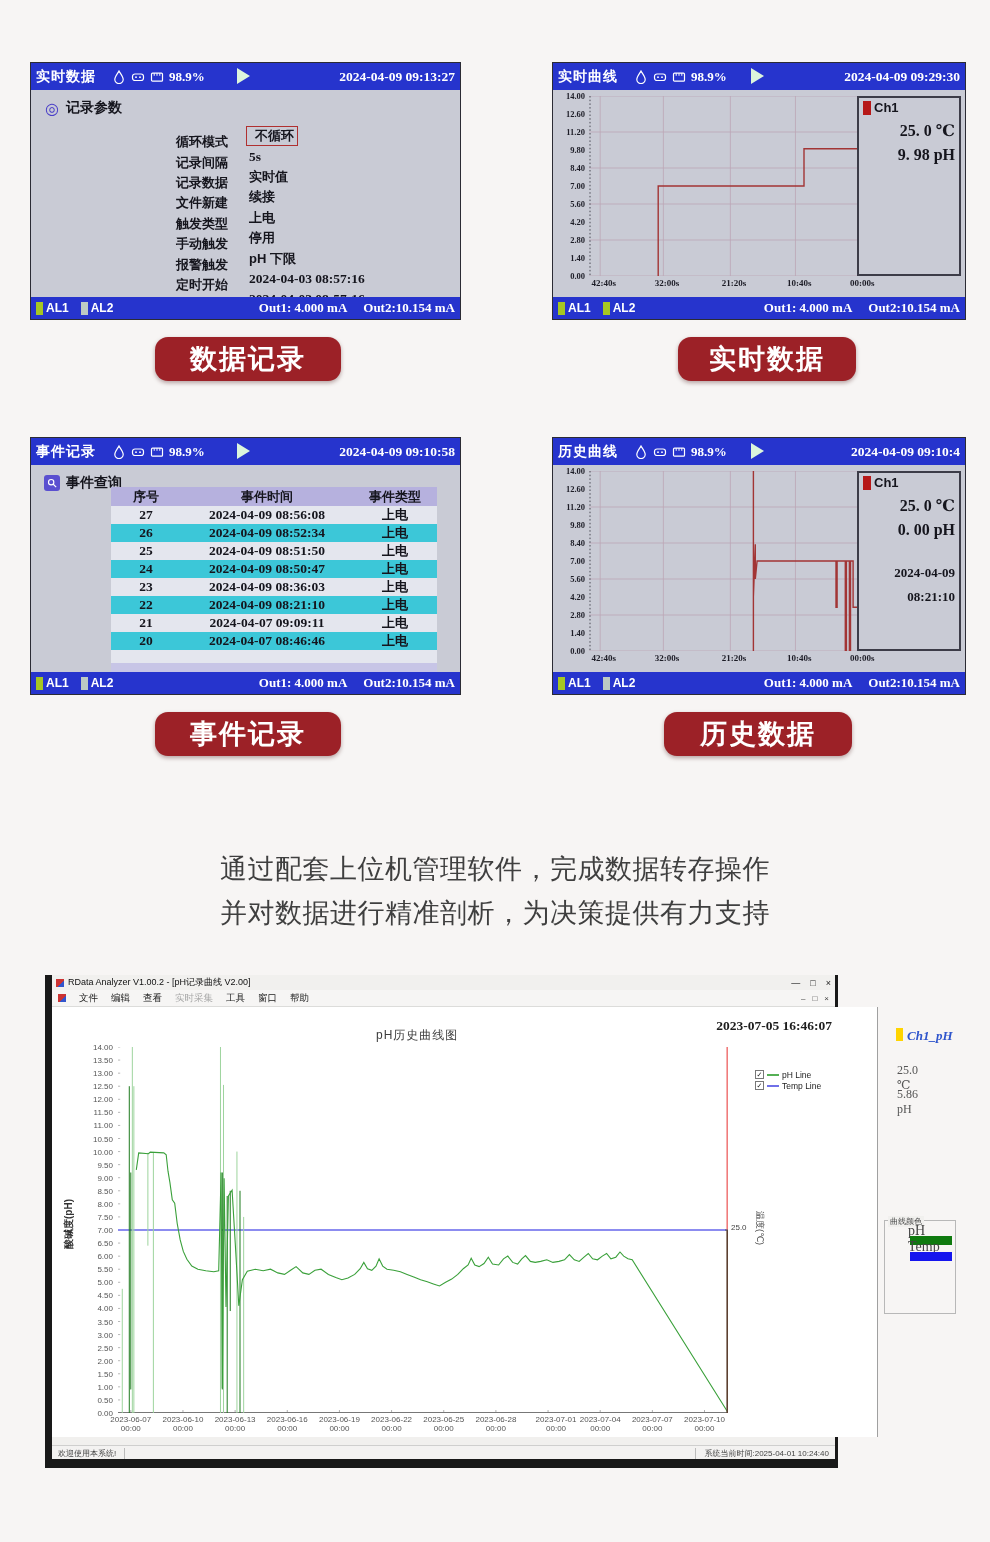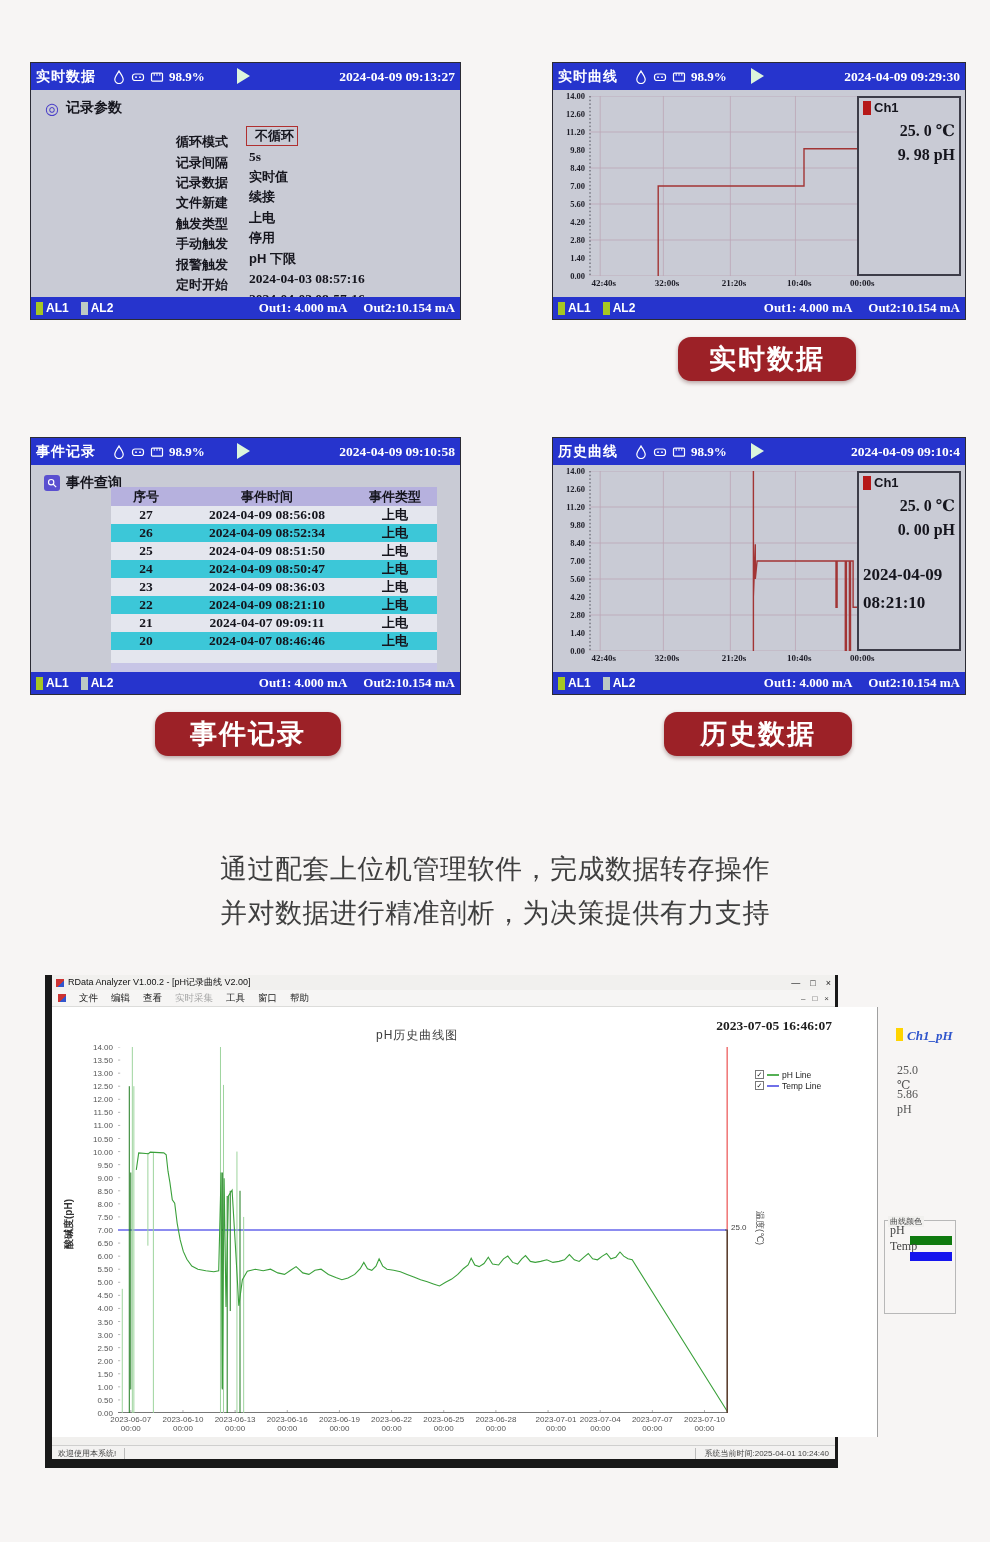--- a/index.html
+++ b/index.html
@@ -59,21 +59,21 @@
   
   .yax{position:absolute;left:0;top:6px;width:33px;height:180px;}
   .ytick{position:absolute;right:1px;transform:translateY(-50%);font-family:var(--serif);font-weight:700;font-size:8.5px;color:#1c1c26;}
   svg.plot{position:absolute;left:36px;top:6px;width:372px;height:180px;}
   .xax{position:absolute;left:36px;top:188px;height:14px;width:372px;}
   .xtick{position:absolute;transform:translateX(-35%);font-family:var(--serif);font-weight:700;font-size:9px;color:#1c1c26;}
   .legendbox{position:absolute;top:6px;right:4px;width:104px;height:180px;border:2px solid #3c3c48;background:#c9cbd5;box-sizing:border-box;padding:2px 4px;}
   .chrow{display:flex;align-items:center;gap:3px;font-size:13px;font-weight:700;}
   .redsq{width:8px;height:14px;background:#b61818;display:inline-block;}
   .rd{font-family:var(--serif);font-weight:700;font-size:16px;text-align:right;margin-top:6px;}
-  .rd2{font-family:var(--serif);font-weight:700;font-size:17px;text-align:left;margin-top:26px;}
+  .rd2{font-family:var(--serif);font-weight:700;font-size:13px;text-align:right;margin-top:26px;}
   .rd2 + .rd2{margin-top:8px;}
 
   
   .pill{position:absolute;height:44px;background:#9c2127;border-radius:13px;color:#fff;font-size:27px;font-weight:700;letter-spacing:2px;display:flex;align-items:center;justify-content:center;box-shadow:0 2px 4px rgba(60,10,10,.35);}
   #pill-param{left:155px;top:337px;width:186px;}
   #pill-rt{left:678px;top:337px;width:178px;}
   #pill-ev{left:155px;top:712px;width:186px;}
   #pill-hist{left:664px;top:712px;width:188px;}
 
   
@@ -110,21 +110,21 @@
   .pc-sidebar{position:absolute;left:827px;right:0;top:0;bottom:0;background:#eab308;}
   .chmark{position:absolute;left:17px;top:21px;width:7px;height:13px;background:#ffd400;}
   .chname{position:absolute;left:28px;top:21px;font-family:var(--serif);font-style:italic;font-weight:700;font-size:13px;color:#2f55cc;}
   .sb-temp{position:absolute;left:18px;top:56px;font-family:var(--serif);font-size:12px;color:#555;}
   .sb-ph{position:absolute;left:18px;top:80px;font-family:var(--serif);font-size:12px;color:#555;}
   .colorbox{position:absolute;left:5px;top:213px;width:70px;height:92px;border:1px solid #b8b8b8;}
   .cb-title{position:absolute;top:-5px;left:3px;background:#f1f0ee;padding:0 2px;font-size:8px;color:#444;}
   .cbi{position:absolute;left:0;right:0;height:26px;}
   .cbi:nth-of-type(2){top:16px;}
   .cbi:nth-of-type(3){top:54px;}
-  .cbl{position:absolute;left:5px;top:2px;font-family:var(--serif);font-size:12px;color:#444;}
+  .cbl{position:absolute;left:23px;top:2px;font-family:var(--serif);font-size:14px;color:#444;}
   .cbs{position:absolute;right:3px;top:15px;width:42px;height:9px;display:block;}
   .pc-status{position:absolute;left:0;right:0;bottom:0;height:13px;background:#f3f2f1;border-top:1px solid #cfcfce;font-size:8px;color:#444;}
   .st-left{position:absolute;left:6px;top:2px;border-right:1px solid #bbb;padding-right:8px;}
   .st-right{position:absolute;right:6px;top:2px;border-left:1px solid #bbb;padding-left:8px;}
 </style>
 </head>
 <body>
 
 <div class="page">
 
@@ -455,20 +455,21 @@
           <span>AL1</span>
         </span>
       <span class="al">
           <i class="sq p"></i>
           <span>AL2</span>
         </span>
       <span class="outs sf"><span>Out1: 4.000 mA</span><span class="gap">Out2:10.154 mA</span></span>
     </footer>
   </section>
 
+  <div class="pill" id="pill-param">数据记录</div>
   <div class="pill" id="pill-rt">实时数据</div>
   <div class="pill" id="pill-ev">事件记录</div>
   <div class="pill" id="pill-hist">历史数据</div>
 
   <div class="tagline" id="tag1">通过配套上位机管理软件，完成数据转存操作</div>
   <div class="tagline" id="tag2">并对数据进行精准剖析，为决策提供有力支持</div>
 
   <div id="pcwin">
     <div class="pc-titlebar">
       <span class="appicon"></span>

